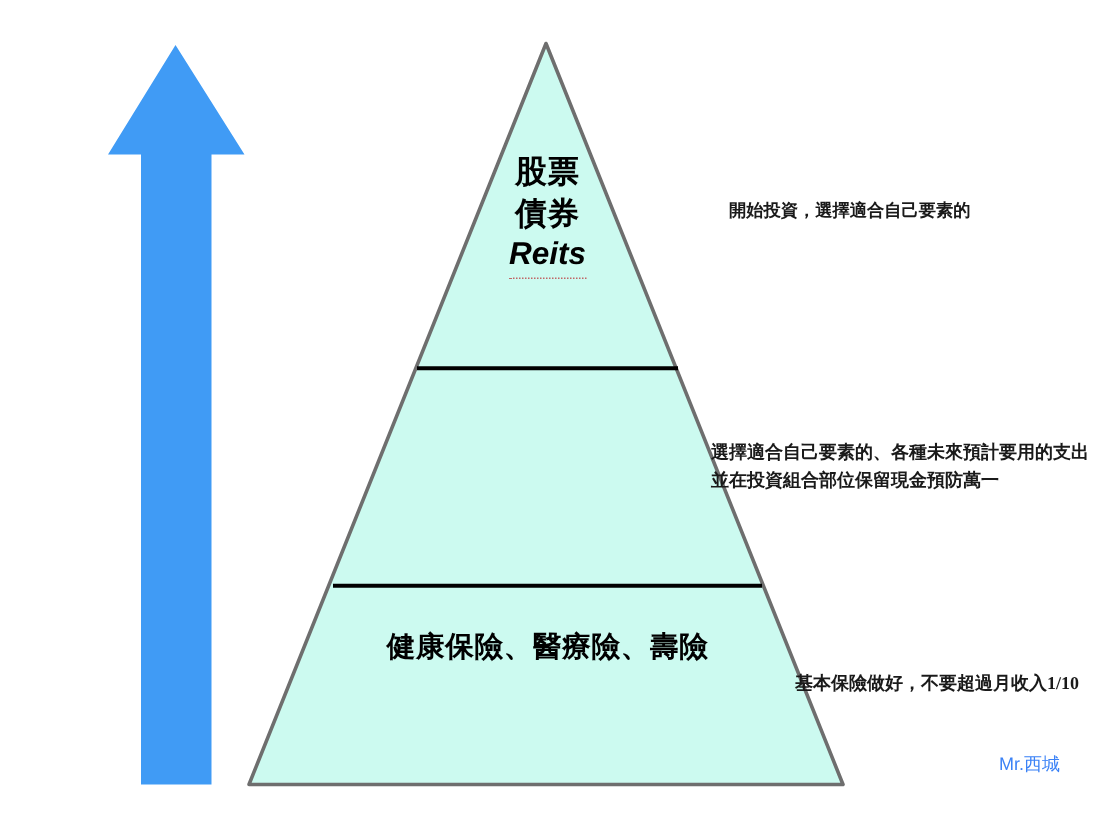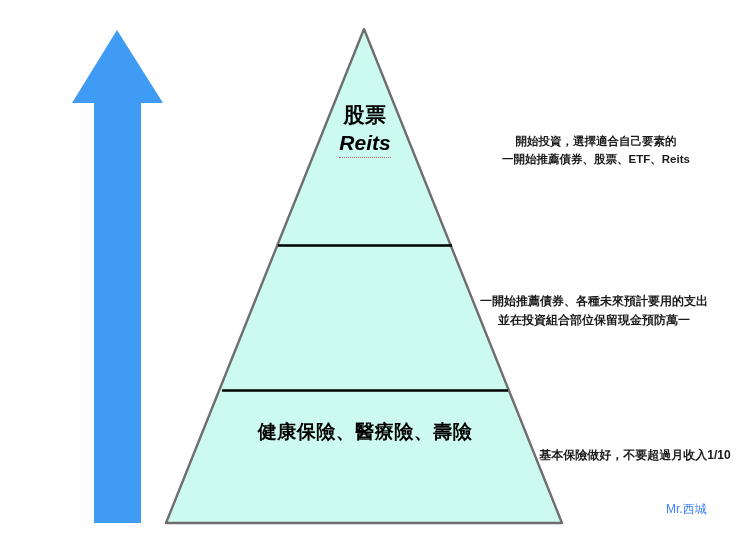--- a/index.html
+++ b/index.html
@@ -84,21 +84,21 @@
     width: 340px;
     font-size: 19px;
   }
 
   
   .annotation {
     position: absolute;
     font-weight: bold;
     color: #1a1a1a;
     line-height: 1.55;
-    text-align: center;
+    text-align: left;
   }
   .annotation .line {
     display: block;
     white-space: nowrap;
   }
 
   #annotation-top {
     left: 486px;
     top: 133px;
     width: 220px;
@@ -108,21 +108,22 @@
     left: 474px;
     top: 292px;
     width: 240px;
     font-size: 12px;
   }
   #annotation-bot {
     left: 530px;
     top: 446px;
     width: 210px;
     font-size: 12px;
-    text-align: center;
+    text-align: left;
+    font-family: Liberation Serif, serif;
   }
 
   
   #signature {
     position: absolute;
     left: 666px;
     top: 501px;
     font-size: 12px;
     color: #3b82f6;
     font-weight: normal;
@@ -139,35 +140,35 @@
   </svg>
 
   <svg id="pyramid-svg" viewBox="0 0 430 515" xmlns="http://www.w3.org/2000/svg">
     <polygon points="214,9 412,503 16,503" fill="#CCFAF0" stroke="#6E6E6E" stroke-width="2.4" stroke-linejoin="round"></polygon>
     <line x1="128" y1="225.5" x2="302" y2="225.5" stroke="#000000" stroke-width="2.6"></line>
     <line x1="72" y1="370.5" x2="358" y2="370.5" stroke="#000000" stroke-width="2.6"></line>
   </svg>
 
   <div id="tier-top-label" class="tier-label">
     <span class="line">股票</span>
+    <span class="line">債券</span>
     <span class="line"><span class="latin">Reits</span></span>
   </div>
 
 
   <div id="tier-bot-label" class="tier-label">
     <span class="line">健康保險、醫療險、壽險</span>
   </div>
 
   <div id="annotation-top" class="annotation">
     <span class="line">開始投資，選擇適合自己要素的</span>
-    <span class="line">一開始推薦債券、股票、ETF、Reits</span>
   </div>
 
   <div id="annotation-mid" class="annotation">
-    <span class="line">一開始推薦債券、各種未來預計要用的支出</span>
+    <span class="line">選擇適合自己要素的、各種未來預計要用的支出</span>
     <span class="line">並在投資組合部位保留現金預防萬一</span>
   </div>
 
   <div id="annotation-bot" class="annotation">
     <span class="line">基本保險做好，不要超過月收入1/10</span>
   </div>
 
   <div id="signature">Mr.西城</div>
 
 </div>

